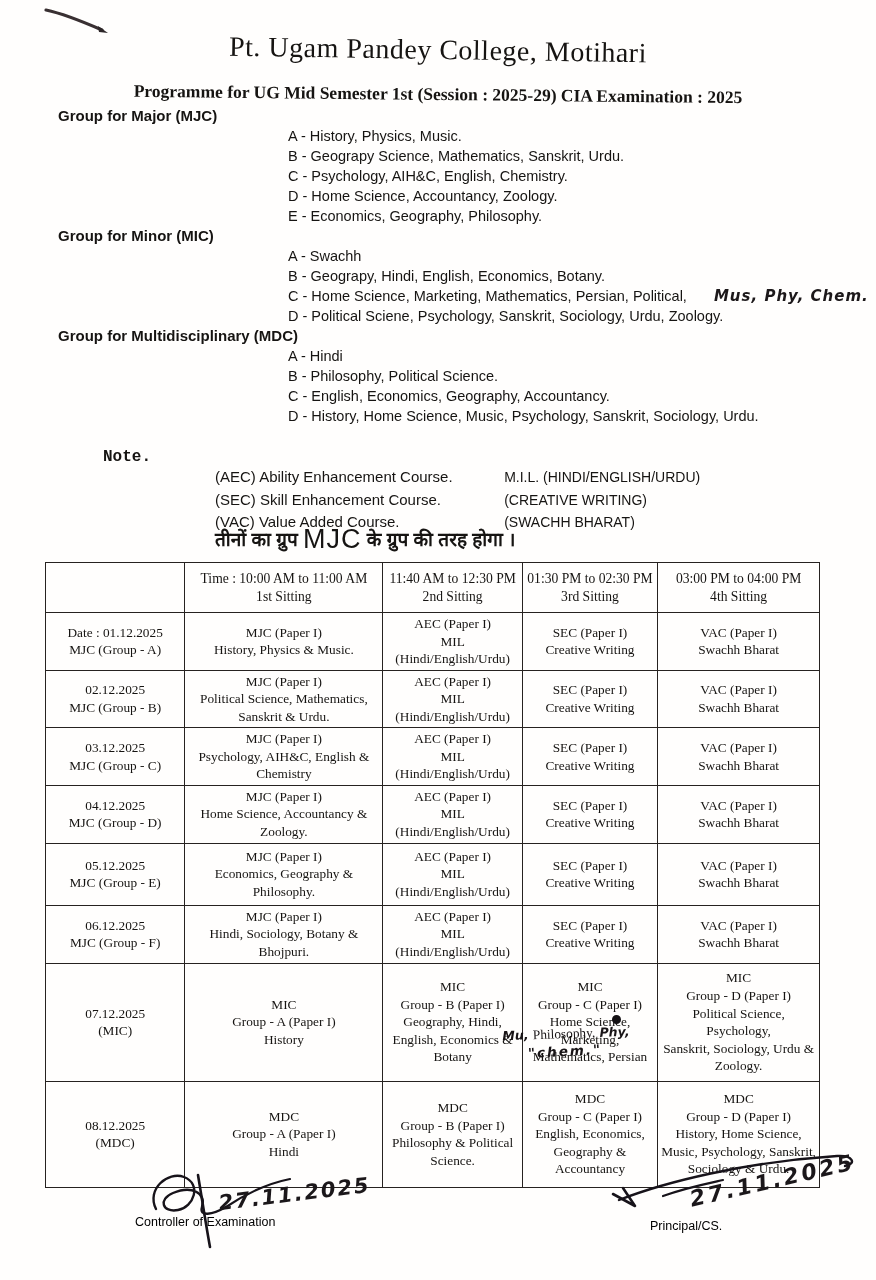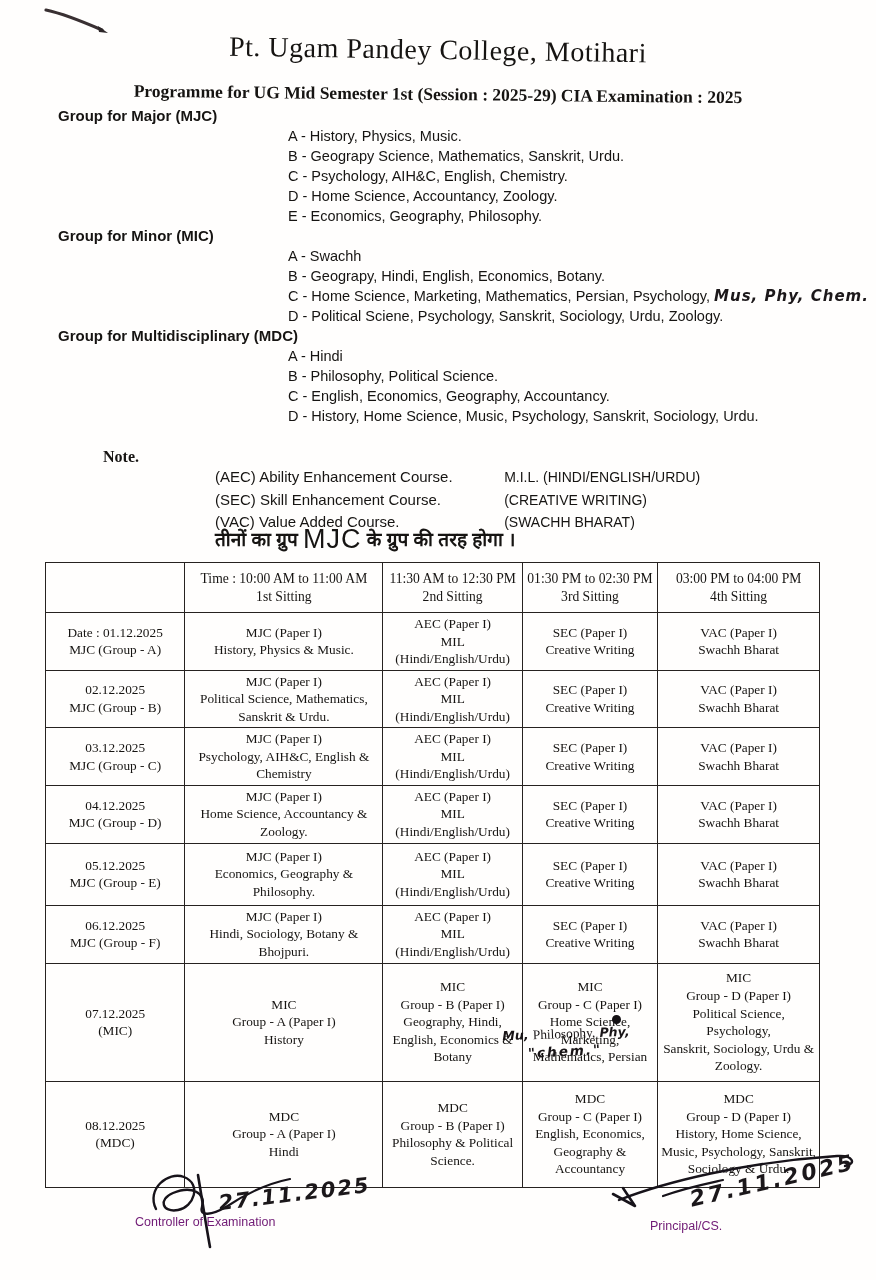--- a/index.html
+++ b/index.html
@@ -19,25 +19,25 @@
     font-size:17.5px;font-weight:bold;transform:rotate(0.6deg);
     font-family:"Liberation Serif",serif;
   }
   
   .groups{position:absolute;top:106px;left:8px;width:100%;
     font-family:"Liberation Sans",sans-serif;font-size:14.5px;line-height:20px;}
   .g-head{margin-left:50px;font-weight:bold;font-size:15px;}
   .g-item{margin-left:280px;}
   .handwrite{
     font-family:"DejaVu Sans",sans-serif;font-style:italic;font-weight:bold;
-    font-size:15px;color:#1c181a;letter-spacing:1px;
+    font-size:15px;color:#1c181a;letter-spacing:1px;margin-left:23px;
   }
   
   .note-label{position:absolute;top:448px;left:103px;
-    font-family:Liberation Serif, serif;font-weight:bold;font-size:16px;}
+    font-family:Liberation Mono, monospace;font-weight:bold;font-size:16px;}
   .note-rows{position:absolute;top:466px;left:215px;width:600px;
     font-family:"Liberation Sans",sans-serif;font-size:15px;line-height:22.5px;}
   .note-row span.l{display:inline-block;width:285px;}
   .note-row span.r{display:inline-block;font-size:14px;}
   
   .hindi-line{position:absolute;top:524px;left:215px;
     font-family:"Liberation Sans","DejaVu Sans",sans-serif;font-size:19px;font-weight:bold;}
   .hindi-line .mjc{font-size:27px;letter-spacing:1px;vertical-align:-2px;font-weight:normal;
     font-family:"Liberation Sans",sans-serif;}
   
@@ -59,21 +59,21 @@
   .hw-line1 .printed{font-family:"Liberation Serif",serif;font-style:normal;font-weight:normal;font-size:13.3px;}
   .hw-line2{left:505px;top:1043px;width:120px;font-size:13.5px;transform:rotate(-3deg);text-align:center;letter-spacing:2px;}
   .hw-blob{left:612px;top:1015px;width:9px;height:9px;border-radius:50%;background:#141114;position:absolute;}
   .sig-date{
     position:absolute;font-family:"DejaVu Sans",sans-serif;font-style:italic;font-weight:bold;
     color:#1b171a;white-space:nowrap;
   }
   .sig-date.left{left:218px;top:1182px;font-size:21px;transform:rotate(-7deg);letter-spacing:2px;}
   .sig-date.right{left:688px;top:1168px;font-size:22px;transform:rotate(-13deg);letter-spacing:3px;}
   .sig-label{
-    position:absolute;font-family:"Liberation Sans",sans-serif;font-size:12.5px;color:#701a75;text-align:right;
+    position:absolute;font-family:"Liberation Sans",sans-serif;font-size:12.5px;color:#000000;text-align:right;
   }
   .sig-label.left{left:135px;top:1215px;}
   .sig-label.right{left:650px;top:1219px;}
   svg.stroke{position:absolute;overflow:visible;}
 </style>
 </head>
 <body>
 
 <div class="page">
 
@@ -90,21 +90,21 @@
     <div class="g-item">A - History, Physics, Music.</div>
     <div class="g-item">B - Geograpy Science, Mathematics, Sanskrit, Urdu.</div>
     <div class="g-item">C - Psychology, AIH&amp;C, English, Chemistry.</div>
     <div class="g-item">D - Home Science, Accountancy, Zoology.</div>
     <div class="g-item">E - Economics, Geography, Philosophy.</div>
 
     <div class="g-head">Group for Minor (MIC)</div>
     <div class="g-item">A - Swachh</div>
     <div class="g-item">B - Geograpy, Hindi, English, Economics, Botany.</div>
     <div class="g-item">
-      <span>C - Home Science, Marketing, Mathematics, Persian, Psychology,</span>
+      <span>C - Home Science, Marketing, Mathematics, Persian, Political,</span>
       <span class="handwrite">Mus, Phy, Chem.</span>
     </div>
     <div class="g-item">D - Political Sciene, Psychology, Sanskrit, Sociology, Urdu, Zoology.</div>
 
     <div class="g-head">Group for Multidisciplinary (MDC)</div>
     <div class="g-item">A - Hindi</div>
     <div class="g-item">B - Philosophy, Political Science.</div>
     <div class="g-item">C - English, Economics, Geography, Accountancy.</div>
     <div class="g-item">D - History, Home Science, Music, Psychology, Sanskrit, Sociology, Urdu.</div>
   </div>
@@ -135,21 +135,21 @@
         <col style="width:25.6%">
         <col style="width:18%">
         <col style="width:17.5%">
         <col style="width:20.9%">
     </colgroup>
     <thead>
       <tr>
         <th></th>
         <th>Time : 10:00 AM to 11:00 AM
 1st Sitting</th>
-        <th>11:30 AM to 12:30 PM
+        <th>11:40 AM to 12:30 PM
 2nd Sitting</th>
         <th>01:30 PM to 02:30 PM
 3rd Sitting</th>
         <th>03:00 PM to 04:00 PM
 4th Sitting</th>
       </tr>
     </thead>
     <tbody>
         <tr style="height: 47px;">
           <td>Date : 01.12.2025

